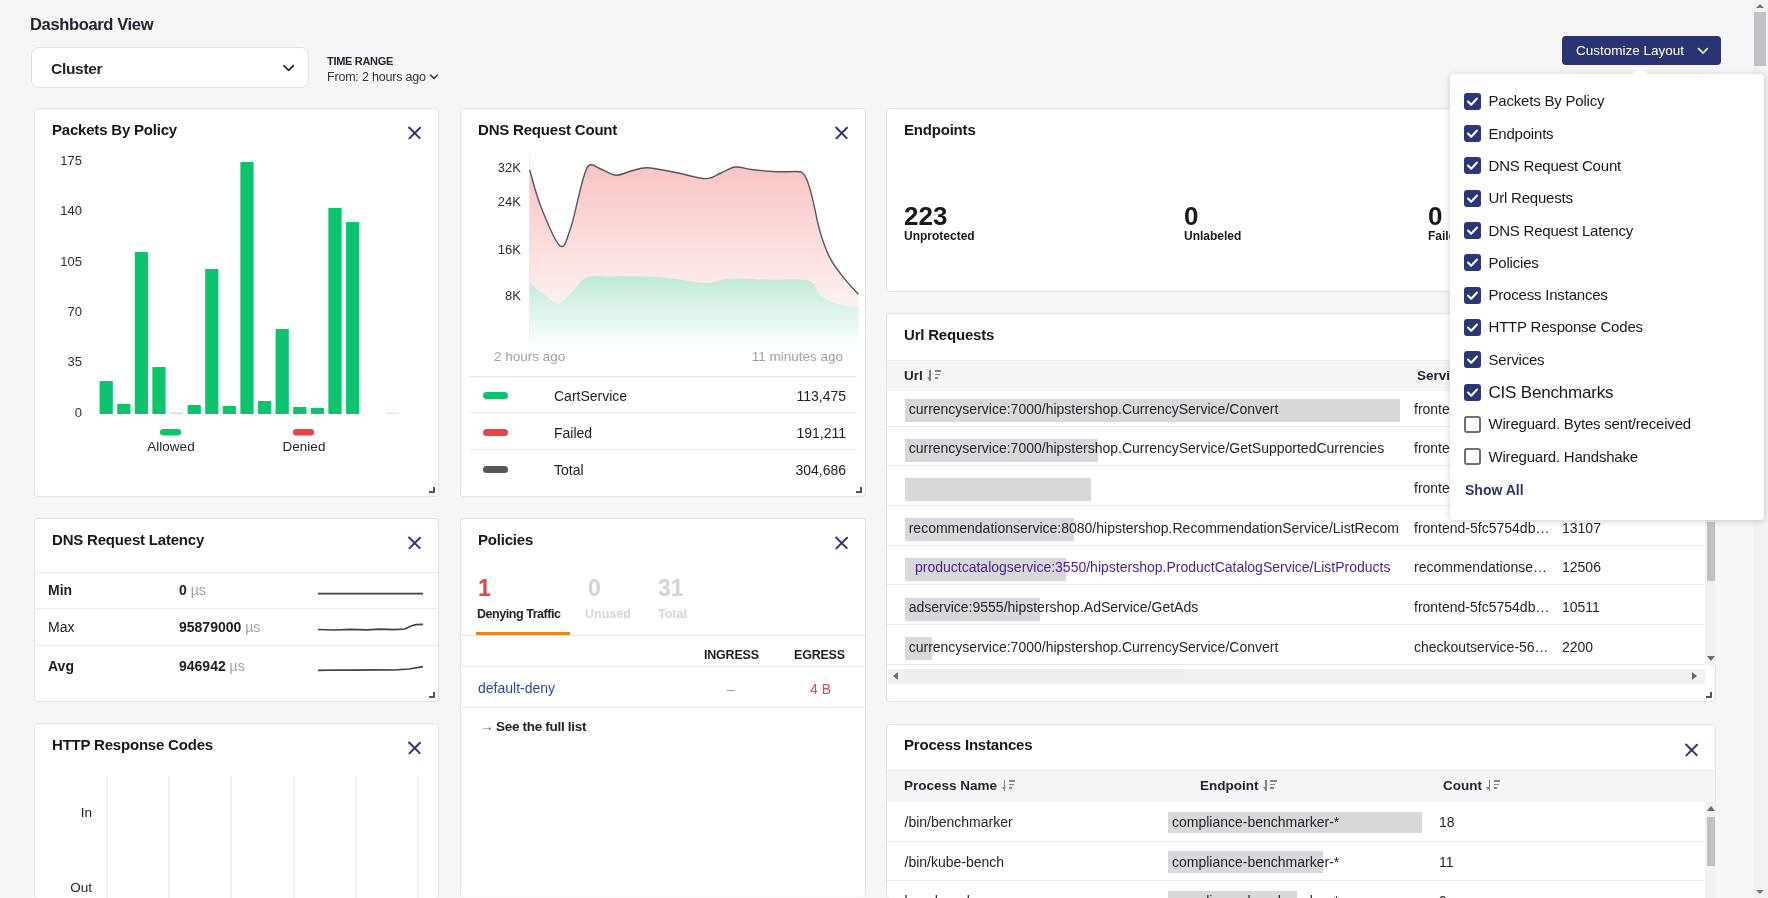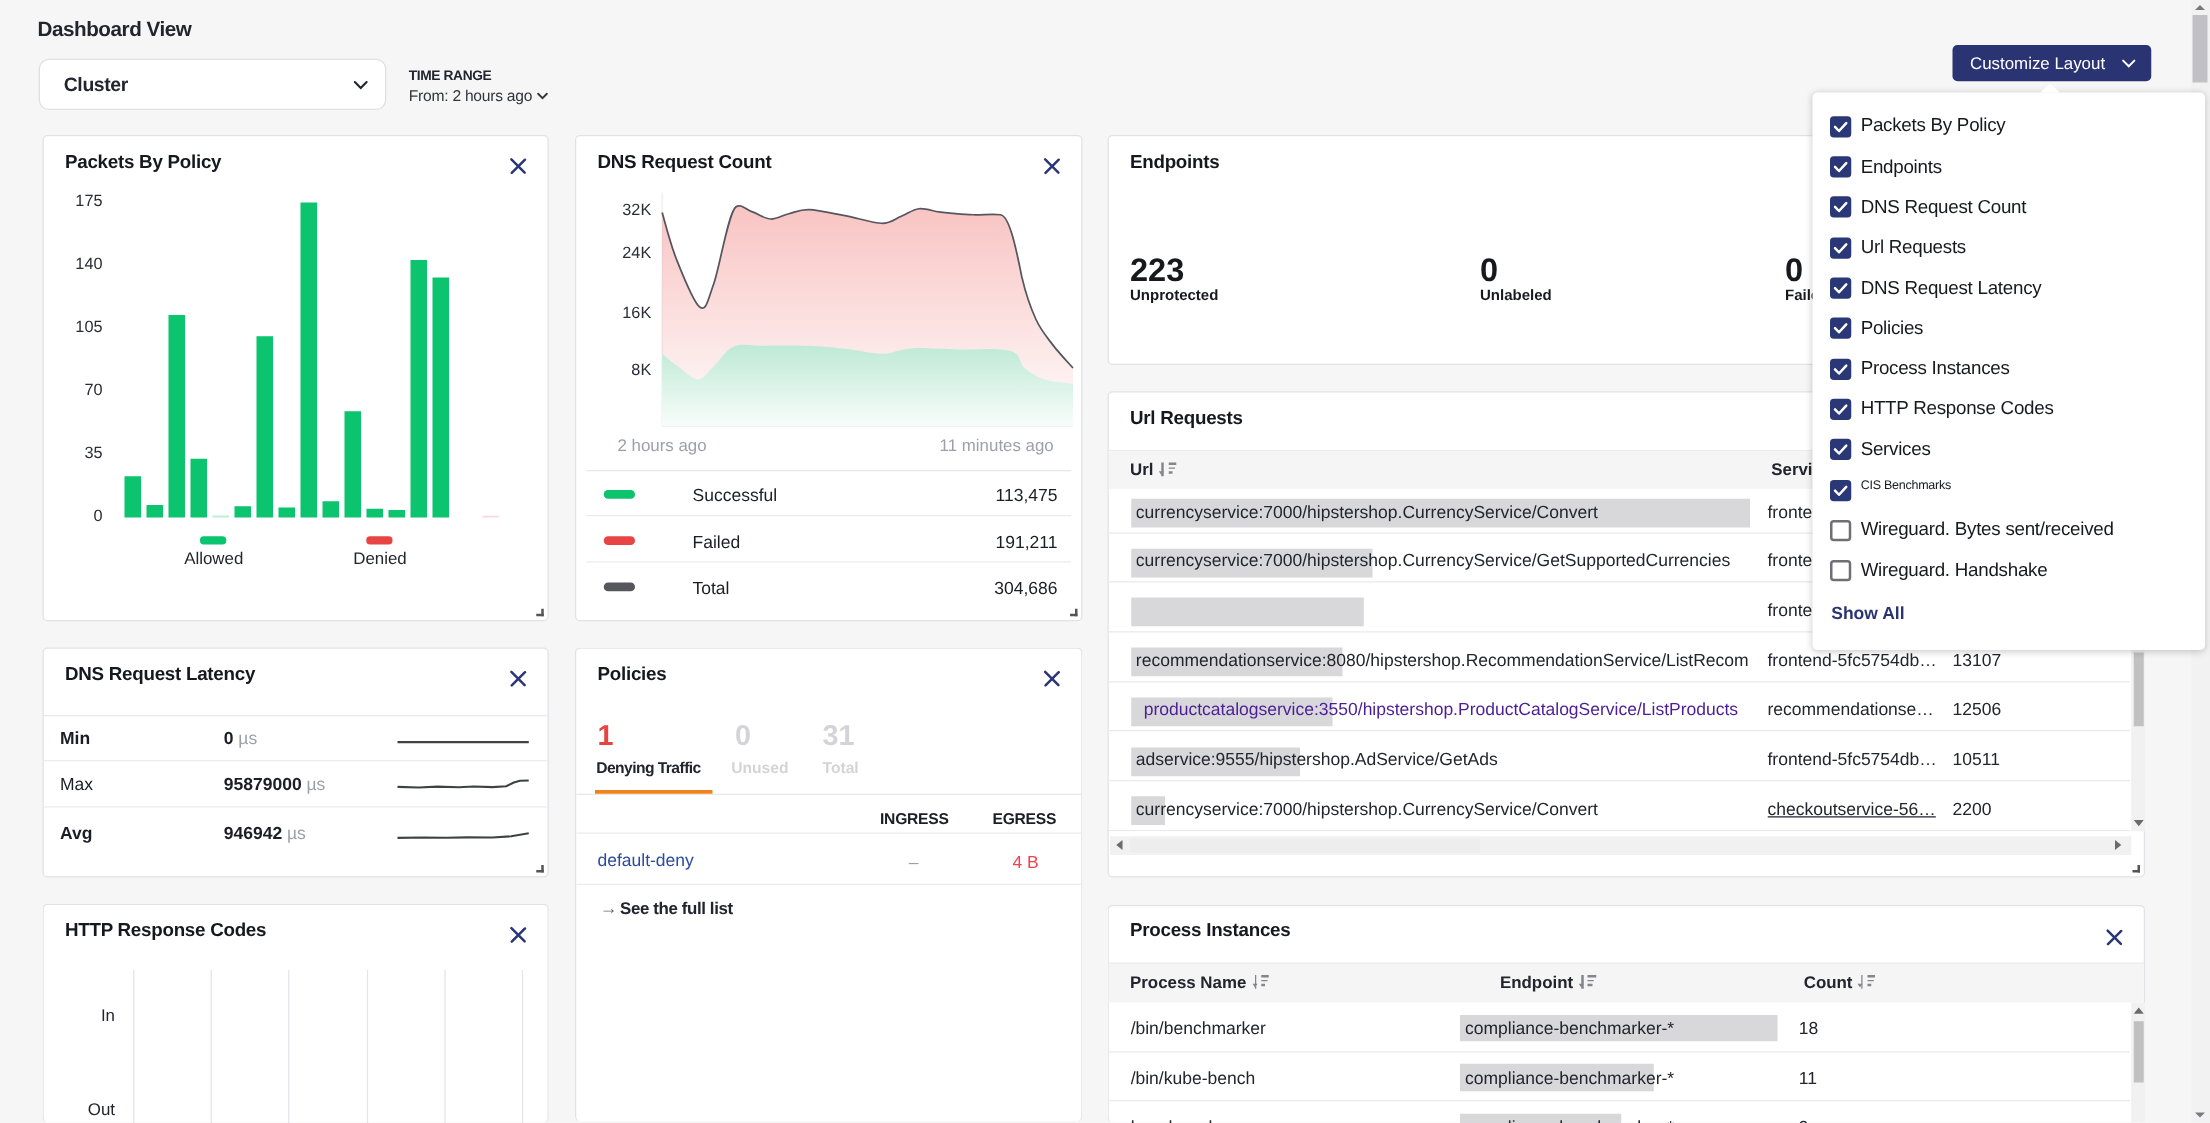--- a/index.html
+++ b/index.html
@@ -112,21 +112,21 @@
       <text x="33" y="252">2 hours ago</text>
       <text x="382" y="252" text-anchor="end">11 minutes ago</text>
     </g>
   </svg>
   <div style="position:absolute; left:8px; right:8px; top:267px; height:1px; background:#e8e8ec;"></div>
   <div style="position:absolute; left:8px; right:8px; top:303px; height:1px; background:#ececef;"></div>
   <div style="position:absolute; left:8px; right:8px; top:340px; height:1px; background:#ececef;"></div>
   <div style="position:absolute; left:22px; top:283px; width:25px; height:7px; border-radius:3.5px; background:#0bc46d;"></div>
   <div style="position:absolute; left:22px; top:320px; width:25px; height:7px; border-radius:3.5px; background:#e84444;"></div>
   <div style="position:absolute; left:22px; top:357px; width:25px; height:7px; border-radius:3.5px; background:#56575c;"></div>
-  <div style="position:absolute; left:93px; top:279px; font-size:14px;">Successful</div>
+  <div style="position:absolute; left:93px; top:279px; font-size:14px;">CartService</div>
   <div style="position:absolute; left:93px; top:316px; font-size:14px;">Failed</div>
   <div style="position:absolute; left:93px; top:353px; font-size:14px;">Total</div>
   <div style="position:absolute; right:19px; top:279px; font-size:14px;">113,475</div>
   <div style="position:absolute; right:19px; top:316px; font-size:14px;">191,211</div>
   <div style="position:absolute; right:19px; top:353px; font-size:14px;">304,686</div>
   <div class="rsz"></div>
 </div>
 
 <div class="card" style="left:886px; top:108px; width:830px; height:184px;">
   <div class="ctitle">Endpoints</div>
@@ -180,21 +180,21 @@
   </div>
         <div style="position:absolute; left:0; top:198.5px; width:817px; height:39.7px; box-sizing:border-box; border-bottom:1px solid #e9e9ec; font-size:14px;">
     <div style="position:absolute; left:17.5px; top:12px; width:135px; height:23px; background:#d8d8db;"></div>
     <div style="position:absolute; left:21.7px; top:13.5px; white-space:nowrap; overflow:hidden; width:490px; color:#23252e;">adservice:9555/hipstershop.AdService/GetAds</div>
     <div style="position:absolute; left:527px; top:13.5px; width:135px; white-space:nowrap; overflow:hidden; color:#23252e;">frontend-5fc5754db…</div>
     <div style="position:absolute; left:675px; top:13.5px; color:#23252e;">10511</div>
   </div>
         <div style="position:absolute; left:0; top:238.20000000000002px; width:817px; height:39.7px; box-sizing:border-box; border-bottom:1px solid #e9e9ec; font-size:14px;">
     <div style="position:absolute; left:17.5px; top:12px; width:27px; height:23px; background:#d8d8db;"></div>
     <div style="position:absolute; left:21.7px; top:13.5px; white-space:nowrap; overflow:hidden; width:490px; color:#23252e;">currencyservice:7000/hipstershop.CurrencyService/Convert</div>
-    <div style="position:absolute; left:527px; top:13.5px; width:135px; white-space:nowrap; overflow:hidden; color:#23252e;text-decoration:underline;">checkoutservice-56…</div>
+    <div style="position:absolute; left:527px; top:13.5px; width:135px; white-space:nowrap; overflow:hidden; color:#23252e;">checkoutservice-56…</div>
     <div style="position:absolute; left:675px; top:13.5px; color:#23252e;">2200</div>
   </div>
       </div>
   </div>
 
   <div style="position:absolute; left:1px; top:354.6px; width:817px; height:15px; background:#f1f1f1;">
     <div style="position:absolute; left:16px; top:2px; width:280px; height:11px; background:#ededed;"></div>
     <div style="position:absolute; left:5px; top:3.5px; width:0; height:0; border:4px solid transparent; border-right:5px solid #6b6b6b; border-left:none;"></div>
     <div style="position:absolute; right:8px; top:3.5px; width:0; height:0; border:4px solid transparent; border-left:5px solid #6b6b6b; border-right:none;"></div>
   </div>
@@ -336,21 +336,21 @@
           <path d="M4 8.5 L7.2 11.8 L13 5.5" fill="none" stroke="#fff" stroke-width="2" stroke-linecap="round" stroke-linejoin="round"></path>
         </svg></div>
       <div style="position:absolute; left:38.5px; top:244.39999999999998px; font-size:15px; letter-spacing:-0.2px; color:#17191f;">HTTP Response Codes</div>
       <div style="position:absolute; left:14px; top:277.2px; width:17px; height:17px; background:#2b3877; border-radius:3px;"><svg width="17" height="17" viewBox="0 0 17 17">
           <path d="M4 8.5 L7.2 11.8 L13 5.5" fill="none" stroke="#fff" stroke-width="2" stroke-linecap="round" stroke-linejoin="round"></path>
         </svg></div>
       <div style="position:absolute; left:38.5px; top:276.7px; font-size:15px; letter-spacing:-0.2px; color:#17191f;">Services</div>
       <div style="position:absolute; left:14px; top:309.5px; width:17px; height:17px; background:#2b3877; border-radius:3px;"><svg width="17" height="17" viewBox="0 0 17 17">
           <path d="M4 8.5 L7.2 11.8 L13 5.5" fill="none" stroke="#fff" stroke-width="2" stroke-linecap="round" stroke-linejoin="round"></path>
         </svg></div>
-      <div style="position:absolute; left:38.5px; top:309px; font-size:10px; letter-spacing:-0.2px; color:#17191f;">CIS Benchmarks</div>
+      <div style="position:absolute; left:38.5px; top:309px; font-size:17px; letter-spacing:-0.2px; color:#17191f;">CIS Benchmarks</div>
       <div style="position:absolute; left:14px; top:341.8px; width:17px; height:17px; background:#fff; border:2px solid #6f6f76; border-radius:3px;"></div>
       <div style="position:absolute; left:38.5px; top:341.3px; font-size:15px; letter-spacing:-0.2px; color:#17191f;">Wireguard. Bytes sent/received</div>
       <div style="position:absolute; left:14px; top:374.09999999999997px; width:17px; height:17px; background:#fff; border:2px solid #6f6f76; border-radius:3px;"></div>
       <div style="position:absolute; left:38.5px; top:373.59999999999997px; font-size:15px; letter-spacing:-0.2px; color:#17191f;">Wireguard. Handshake</div>
     </div>
   <div style="position:absolute; left:15px; top:408px; font-size:14px; font-weight:700; color:#2b3472;">Show All</div>
 </div>
 
 <div style="position:absolute; right:0; top:0; width:15.5px; height:898px; background:#f2f2f3; z-index:20;">
   <div style="position:absolute; left:3.5px; top:3.5px; width:0; height:0; border:4px solid transparent; border-bottom:4.5px solid #7a7a7e; border-top:none;"></div>

